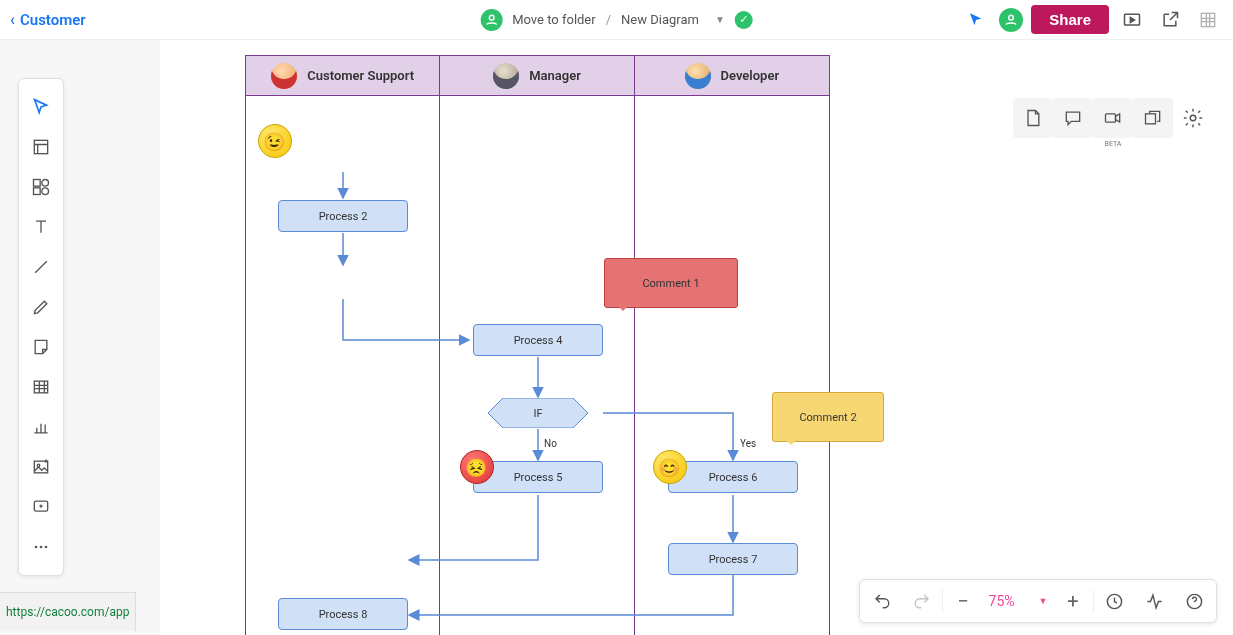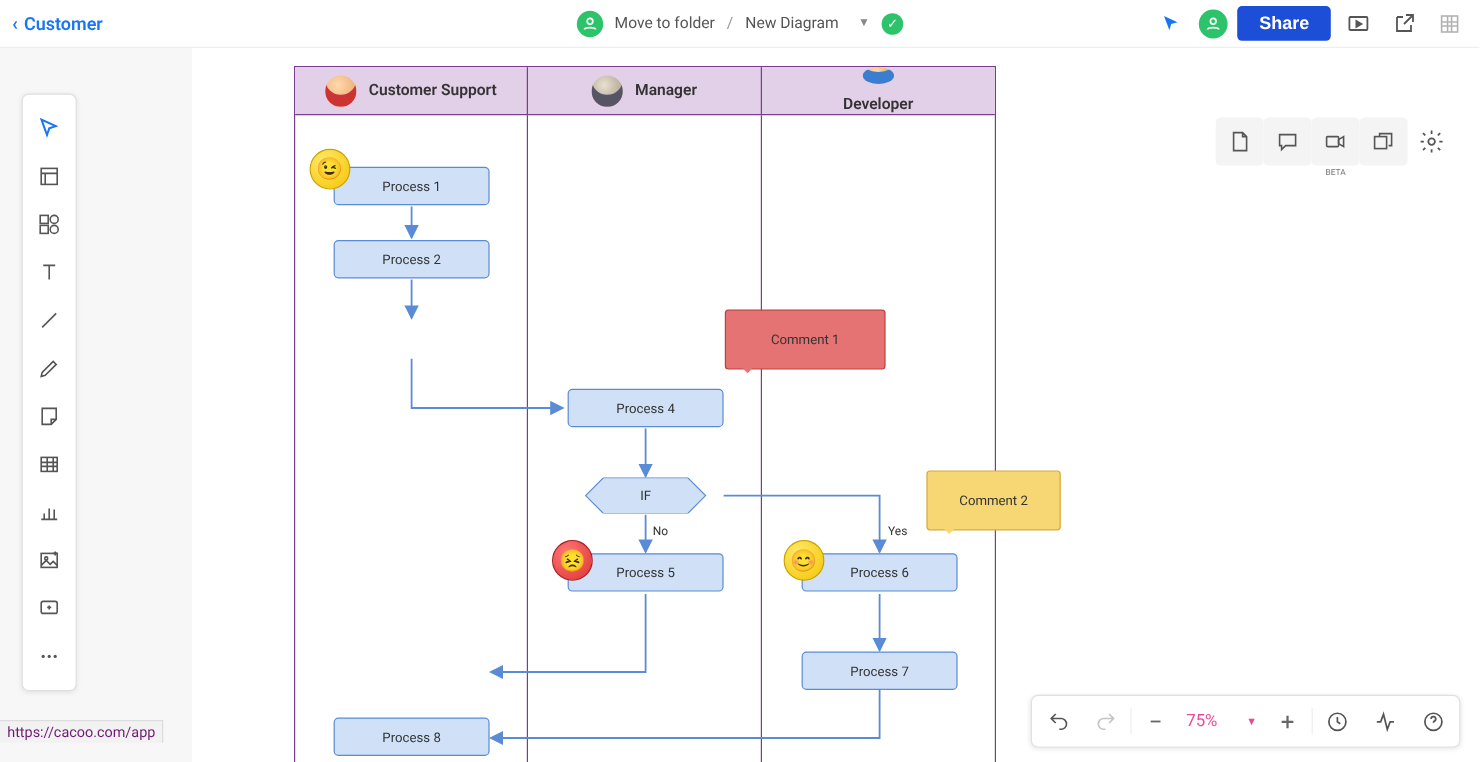--- a/index.html
+++ b/index.html
@@ -7,46 +7,46 @@
   
   .topbar { height:40px; display:flex; align-items:center; padding:0 10px; border-bottom:1px solid #eee; position:relative; z-index:10;}
   .dash-link { color:#1976f3; font-weight:600; font-size:15px; display:flex; align-items:center; gap:5px; cursor:pointer;}
   .dash-link .chev { font-size:16px; }
   .top-center { position:absolute; left:50%; transform:translateX(-50%); display:flex; align-items:center; gap:10px; color:#555;}
   .avatar-sm { width:22px; height:22px; border-radius:50%; background:#2dc36a; display:flex; align-items:center; justify-content:center; color:#fff; font-size:13px;}
   .top-center .sep { color:#999; }
   .caret-down { margin-left:6px; color:#888; font-size:10px;}
   .check-circ { width:18px;height:18px;border-radius:50%;background:#2dc36a;color:#fff;display:flex;align-items:center;justify-content:center;font-size:11px;}
   .top-right { margin-left:auto; display:flex; align-items:center; gap:8px;}
-  .share-btn { background:#1d4ed8; color:#fff; font-weight:600; border:none; border-radius:4px; padding:6px 18px; font-size:15px; cursor:pointer;}
+  .share-btn { background:#be185d; color:#fff; font-weight:600; border:none; border-radius:4px; padding:6px 18px; font-size:15px; cursor:pointer;}
   .icon-btn { width:30px;height:30px; display:flex; align-items:center; justify-content:center; color:#555; cursor:pointer; border-radius:4px;}
   .icon-btn.small-cursor svg { color:#1976f3;}
   .avatar-user { width:24px;height:24px;border-radius:50%;background:#2dc36a; display:flex;align-items:center;justify-content:center;color:#fff;}
   
   .left-tools { position:absolute; left:18px; top:78px; width:46px; background:#fff; border:1px solid #e0e0e0; border-radius:6px; box-shadow:0 1px 4px rgba(0,0,0,.08); display:flex; flex-direction:column; align-items:center; padding:8px 0; z-index:5;}
   .tool { width:38px; height:38px; display:flex; align-items:center; justify-content:center; margin:1px 0; cursor:pointer; color:#444; border-radius:4px;}
   .tool.active svg { color:#1976f3; stroke:#1976f3;}
   .left-bar-bg { position:absolute; left:0; top:40px; bottom:0; width:160px; background:#f7f7f7;}
   
   .canvas { position:absolute; left:160px; right:0; top:40px; bottom:0; background:#fff; overflow:hidden;}
   
   .float-right-tools { position:absolute; right:20px; top:58px; display:flex; gap:0; z-index:5;}
   .float-right-tools .panel-btn { width:40px;height:40px;background:#f4f4f4;border-radius:4px;display:flex;align-items:center;justify-content:center;cursor:pointer;color:#555; position:relative; flex-direction:column;}
   .beta { font-size:7px; color:#777; position:absolute; bottom:-10px;}
   
   .bottombar { position:absolute; right:16px; bottom:12px; background:#fff; border:1px solid #e0e0e0; border-radius:6px; box-shadow:0 1px 4px rgba(0,0,0,.1); display:flex; align-items:center; padding:2px; z-index:6;}
   .bottombar .bbtn { width:40px;height:38px; display:flex; align-items:center; justify-content:center; color:#555; cursor:pointer;}
   .bottombar .divider { width:1px; height:22px; background:#eee;}
   .zoom-label { width:70px; text-align:center; font-size:14px; color:#ec4899; display:flex; align-items:center; justify-content:center; gap:24px;}
-  .status-url { position:absolute; left:0; bottom:16px; background:#f2f2f2; padding:2px 6px; font-size:12px; color:#701a75; border-top:1px solid #ddd; border-right:1px solid #ddd; z-index:20;}
+  .status-url { position:absolute; left:0; bottom:4px; background:#f2f2f2; padding:12px 6px; font-size:12px; color:#15803d; border-top:1px solid #ddd; border-right:1px solid #ddd; z-index:20;}
   
   .swimlane { position:absolute; left:85px; top:15px; width:585px; border:1px solid #7a3c8f; background:#fff;}
   .lane-head { height:40px; display:flex; background:#e2cfe8; border-bottom:1px solid #7a3c8f; font-weight:600; font-size:13px;}
   .lane-head > div { display:flex; align-items:center; justify-content:center; gap:10px; border-right:1px solid #7a3c8f;}
-  .lane-head > div:last-child { border-right:none;flex-direction:column;}
+  .lane-head > div:last-child { border-right:none;}
   .lane-body { height:600px; display:flex;}
   .lane-body > div { border-right:1px solid #7a3c8f;}
   .lane-body > div:last-child { border-right:none;}
   .col1 { width:195px;}
   .col2 { width:195px;}
   .col3 { width:195px;}
   
   .proc { position:absolute; width:130px; height:32px; background:#cfe0f7; border:1px solid #5a8bd6; border-radius:4px; display:flex; align-items:center; justify-content:center; font-size:11px; color:#333;}
   .decision { position:absolute; width:130px; height:30px; }
   .decision svg { position:absolute; inset:0;}
@@ -268,23 +268,20 @@
 
     <path d="M358 358 H 488 V 405" stroke="#5a8bd6" stroke-width="1.5" fill="none" marker-end="url(#arr)"></path>
 
     <path d="M488 440 V 487" stroke="#5a8bd6" stroke-width="1.5" fill="none" marker-end="url(#arr)"></path>
 
     <path d="M293 440 V 505 H 164" stroke="#5a8bd6" stroke-width="1.5" fill="none" marker-end="url(#arr)"></path>
 
     <path d="M488 520 V 560 H 164" stroke="#5a8bd6" stroke-width="1.5" fill="none" marker-end="url(#arr)"></path>
   </svg>
 
-  <div class="proc" style="left:118px; top:99px;">
-      <span>Process 1</span>
-    </div>
   <div class="proc" style="left:118px; top:160px;">
       <span>Process 2</span>
     </div>
   <div class="proc" style="left:313px; top:284px;">
       <span>Process 4</span>
     </div>
 
   <div class="decision" style="left:313px; top:358px;">
     <svg width="130" height="30" viewBox="0 0 130 30">
         <polygon points="15,15 30,0 100,0 115,15 100,30 30,30" fill="#cfe0f7" stroke="#5a8bd6"></polygon>

